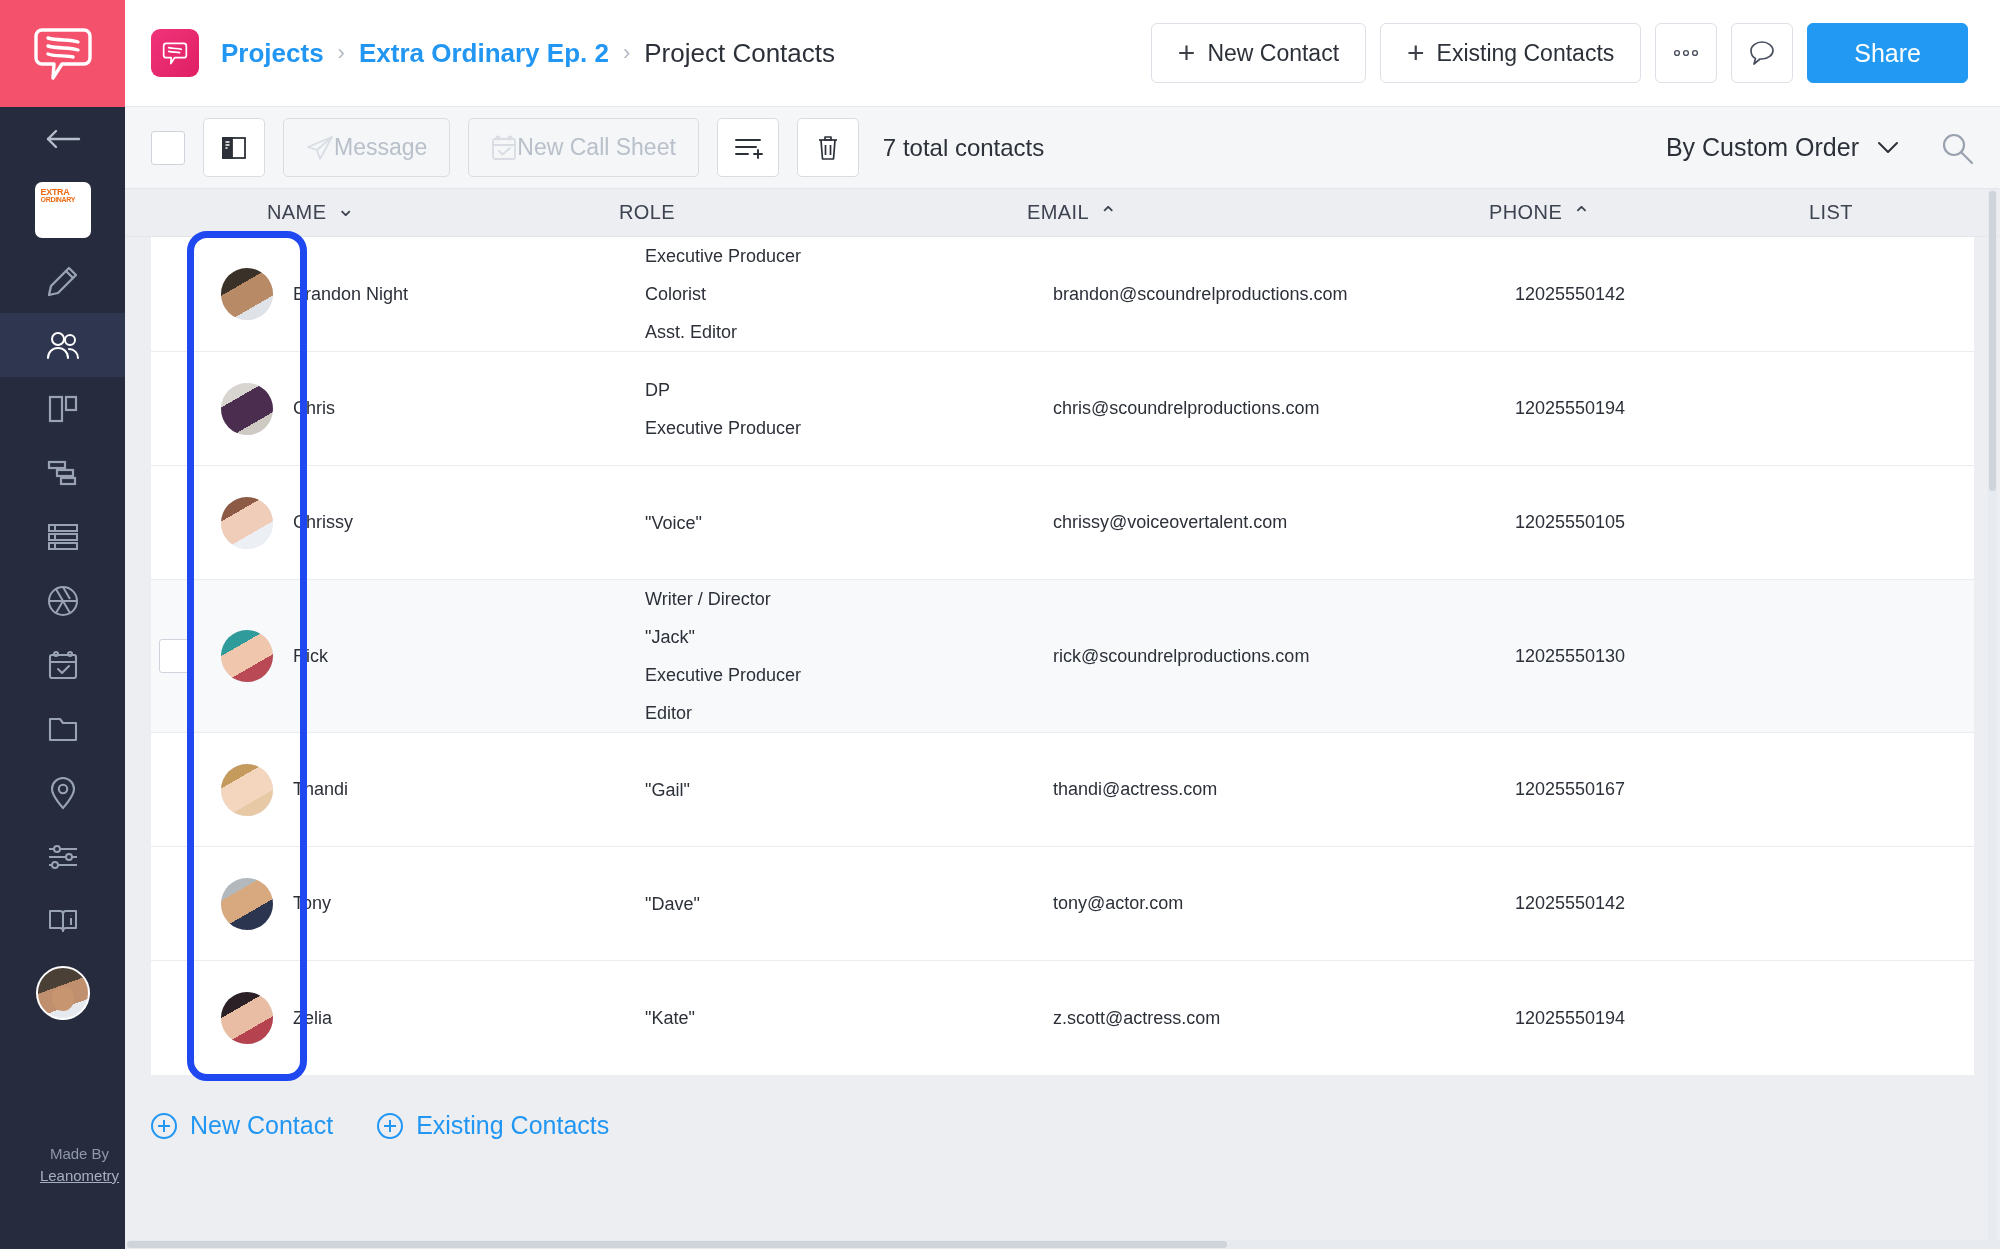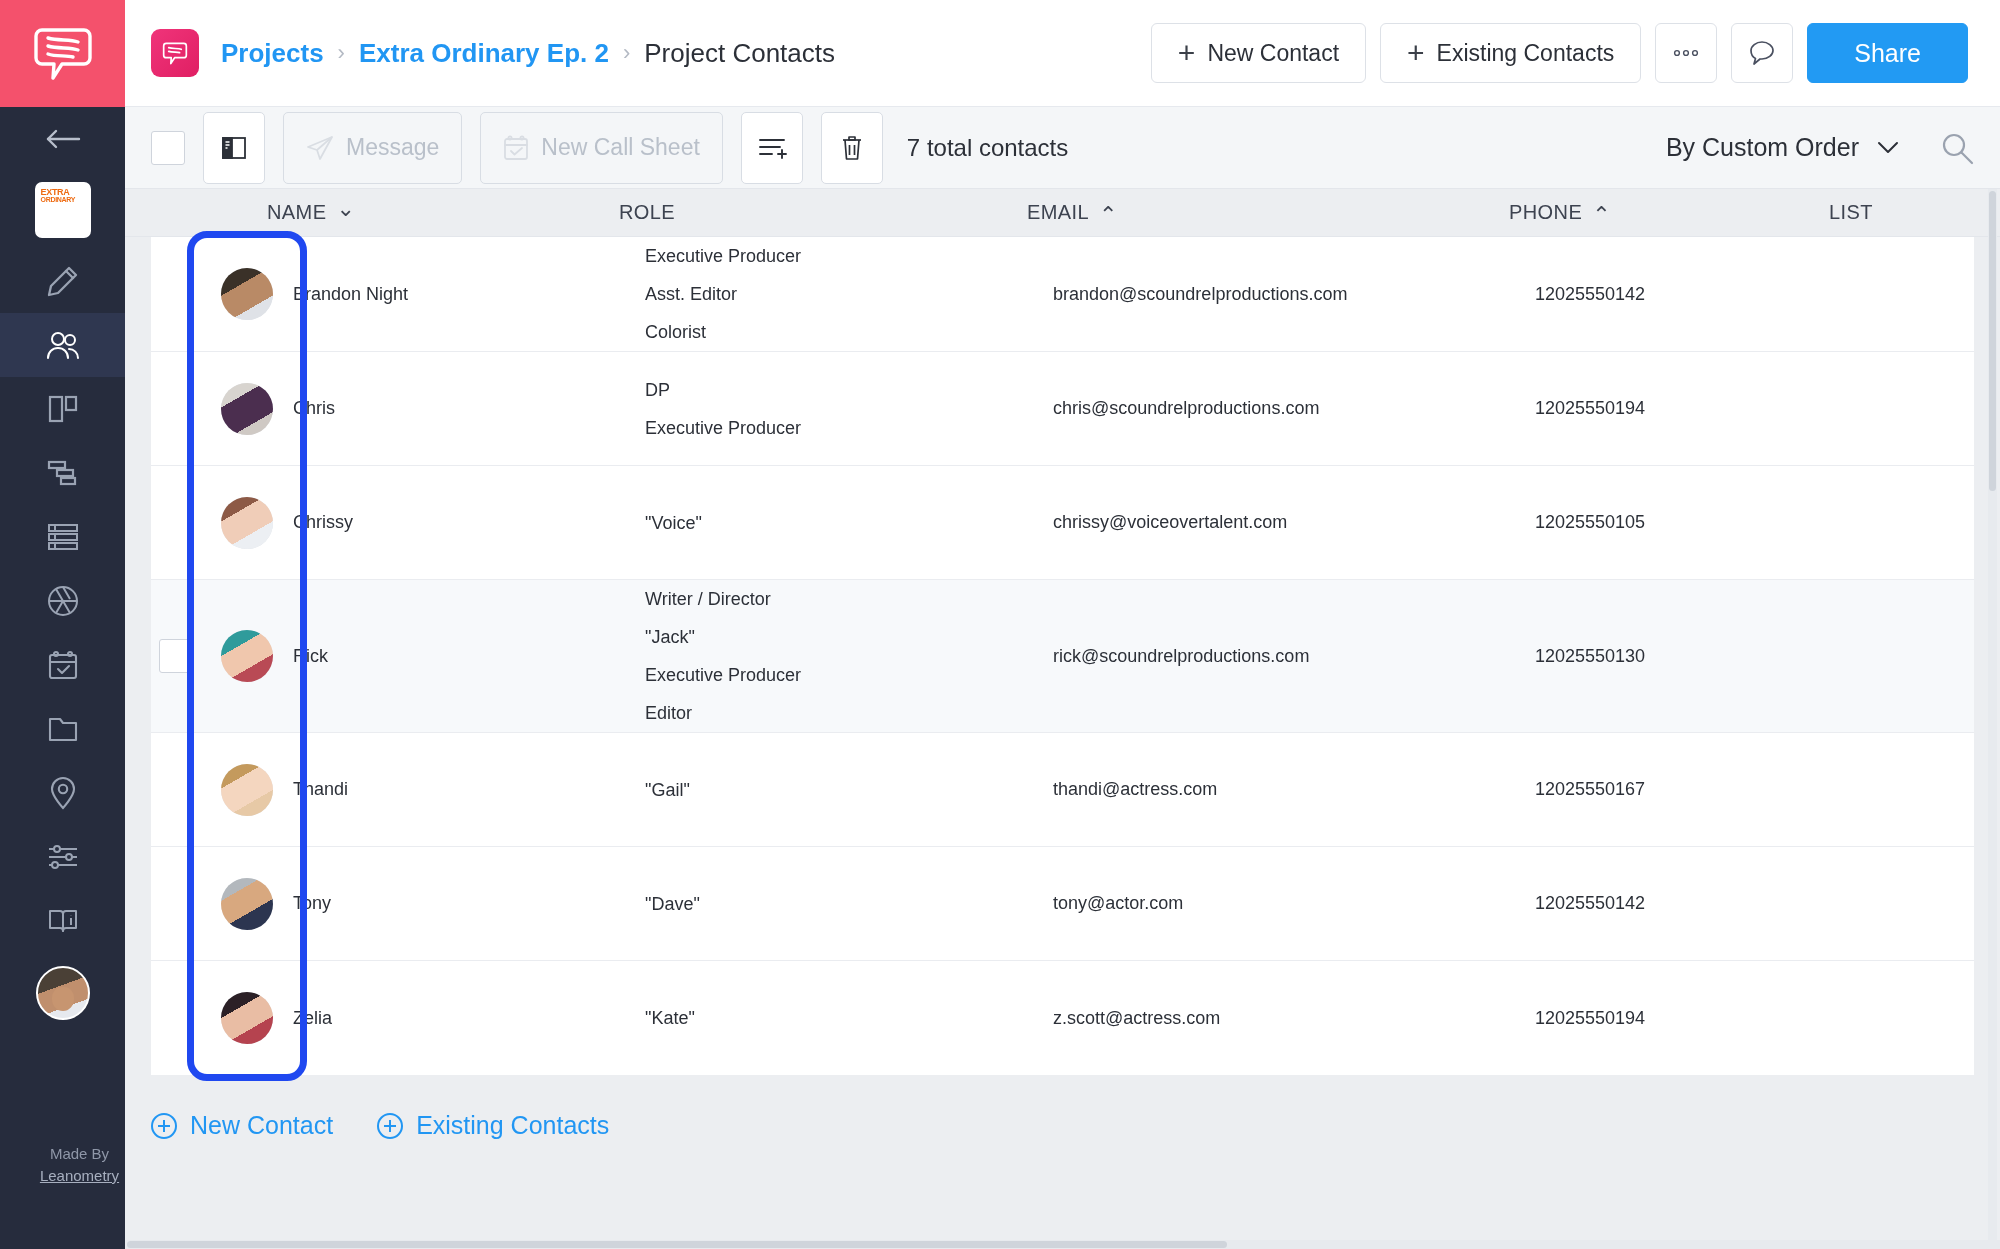--- a/index.html
+++ b/index.html
@@ -97,22 +97,22 @@
   
   .toolbar {
     height: 82px; flex: 0 0 82px; background: #f4f6f8; display: flex; align-items: center;
     padding: 0 26px 0 26px; border-bottom: 1px solid #e3e6eb;
   }
   .cbox {
     width: 34px; height: 34px; border: 1px solid #cfd4dc; background: #fff; border-radius: 3px;
     flex: 0 0 34px;
   }
   .tb-btn {
-    height: 72px; border: 1px solid #d8dde4; border-radius: 5px; background: #f4f6f8;
-    display: flex; align-items: center; justify-content: center; gap: 12px;
+    height: 59px; border: 1px solid #d8dde4; border-radius: 5px; background: #f4f6f8;
+    display: flex; align-items: center; justify-content: center; 
     padding: 0 22px; font-size: 23px; color: #2c3038; margin-left: 18px; white-space: nowrap;
   }
   .tb-btn.square { width: 62px; padding: 0; background: #fff; }
   .tb-btn.disabled { color: #b9c0ca; background:#f4f6f8; }
   .tb-btn.disabled svg { opacity: .45; }
   .count { font-size: 24px; color: #2c3038; margin-left: 24px; }
   .sortwrap { margin-left: auto; display: flex; align-items: center; gap: 41px; }
   .sortsel { display: flex; align-items: center; gap: 18px; font-size: 25px; color: #2c3038; }
 
   
@@ -123,21 +123,21 @@
   }
   .th {
     font-size: 20px; letter-spacing: .4px; color: #3d4350; font-weight: 400;
     display: flex; align-items: center; gap: 10px;
   }
   .c-check { width: 50px; flex: 0 0 50px; }
   .c-ava   { width: 92px; flex: 0 0 92px; }
   .c-name  { width: 352px; flex: 0 0 352px; }
   .c-role  { width: 408px; flex: 0 0 408px; }
   .c-email { width: 462px; flex: 0 0 462px; }
-  .c-phone { width: 320px; flex: 0 0 320px; margin-left: 20px; }
+  .c-phone { width: 320px; flex: 0 0 320px; }
   .c-list  { flex: 1 1 auto; }
 
   .tbody { background: #fff; margin: 0 26px 0 26px; border-radius: 2px; }
   .row {
     display: flex; align-items: center; border-bottom: 1px solid #eaecf0;
     min-height: 114px; background: #fff; position: relative;
   }
   .row.selected { background: #f7f9fb; }
   .row:last-child { border-bottom: none; }
   .avatar {
@@ -449,22 +449,22 @@
           <div class="row">
     <div class="c-check" style="display:flex;justify-content:center;"></div>
     <div class="c-ava" style="display:flex;justify-content:center;">
       <span class="avatar">
                 <span class="face" style="background:linear-gradient(150deg,#3a3128 0 34%,#b98a66 34% 70%,#dfe2e7 70% 100%)"></span>
               </span>
     </div>
     <div class="cell c-name">Brandon Night</div>
     <div class="cell c-role role-lines">
               <div>Executive Producer</div>
+              <div>Colorist</div>
               <div>Asst. Editor</div>
-              <div>Colorist</div>
             </div>
     <div class="cell c-email">brandon@scoundrelproductions.com</div>
     <div class="cell c-phone">12025550142</div>
     <div class="cell c-list rowactions"></div>
           </div>
           <div class="row">
     <div class="c-check" style="display:flex;justify-content:center;"></div>
     <div class="c-ava" style="display:flex;justify-content:center;">
       <span class="avatar">
                 <span class="face" style="background:linear-gradient(150deg,#d8d4cf 0 30%,#4b2e4f 30% 72%,#cfc9c4 72% 100%)"></span>

